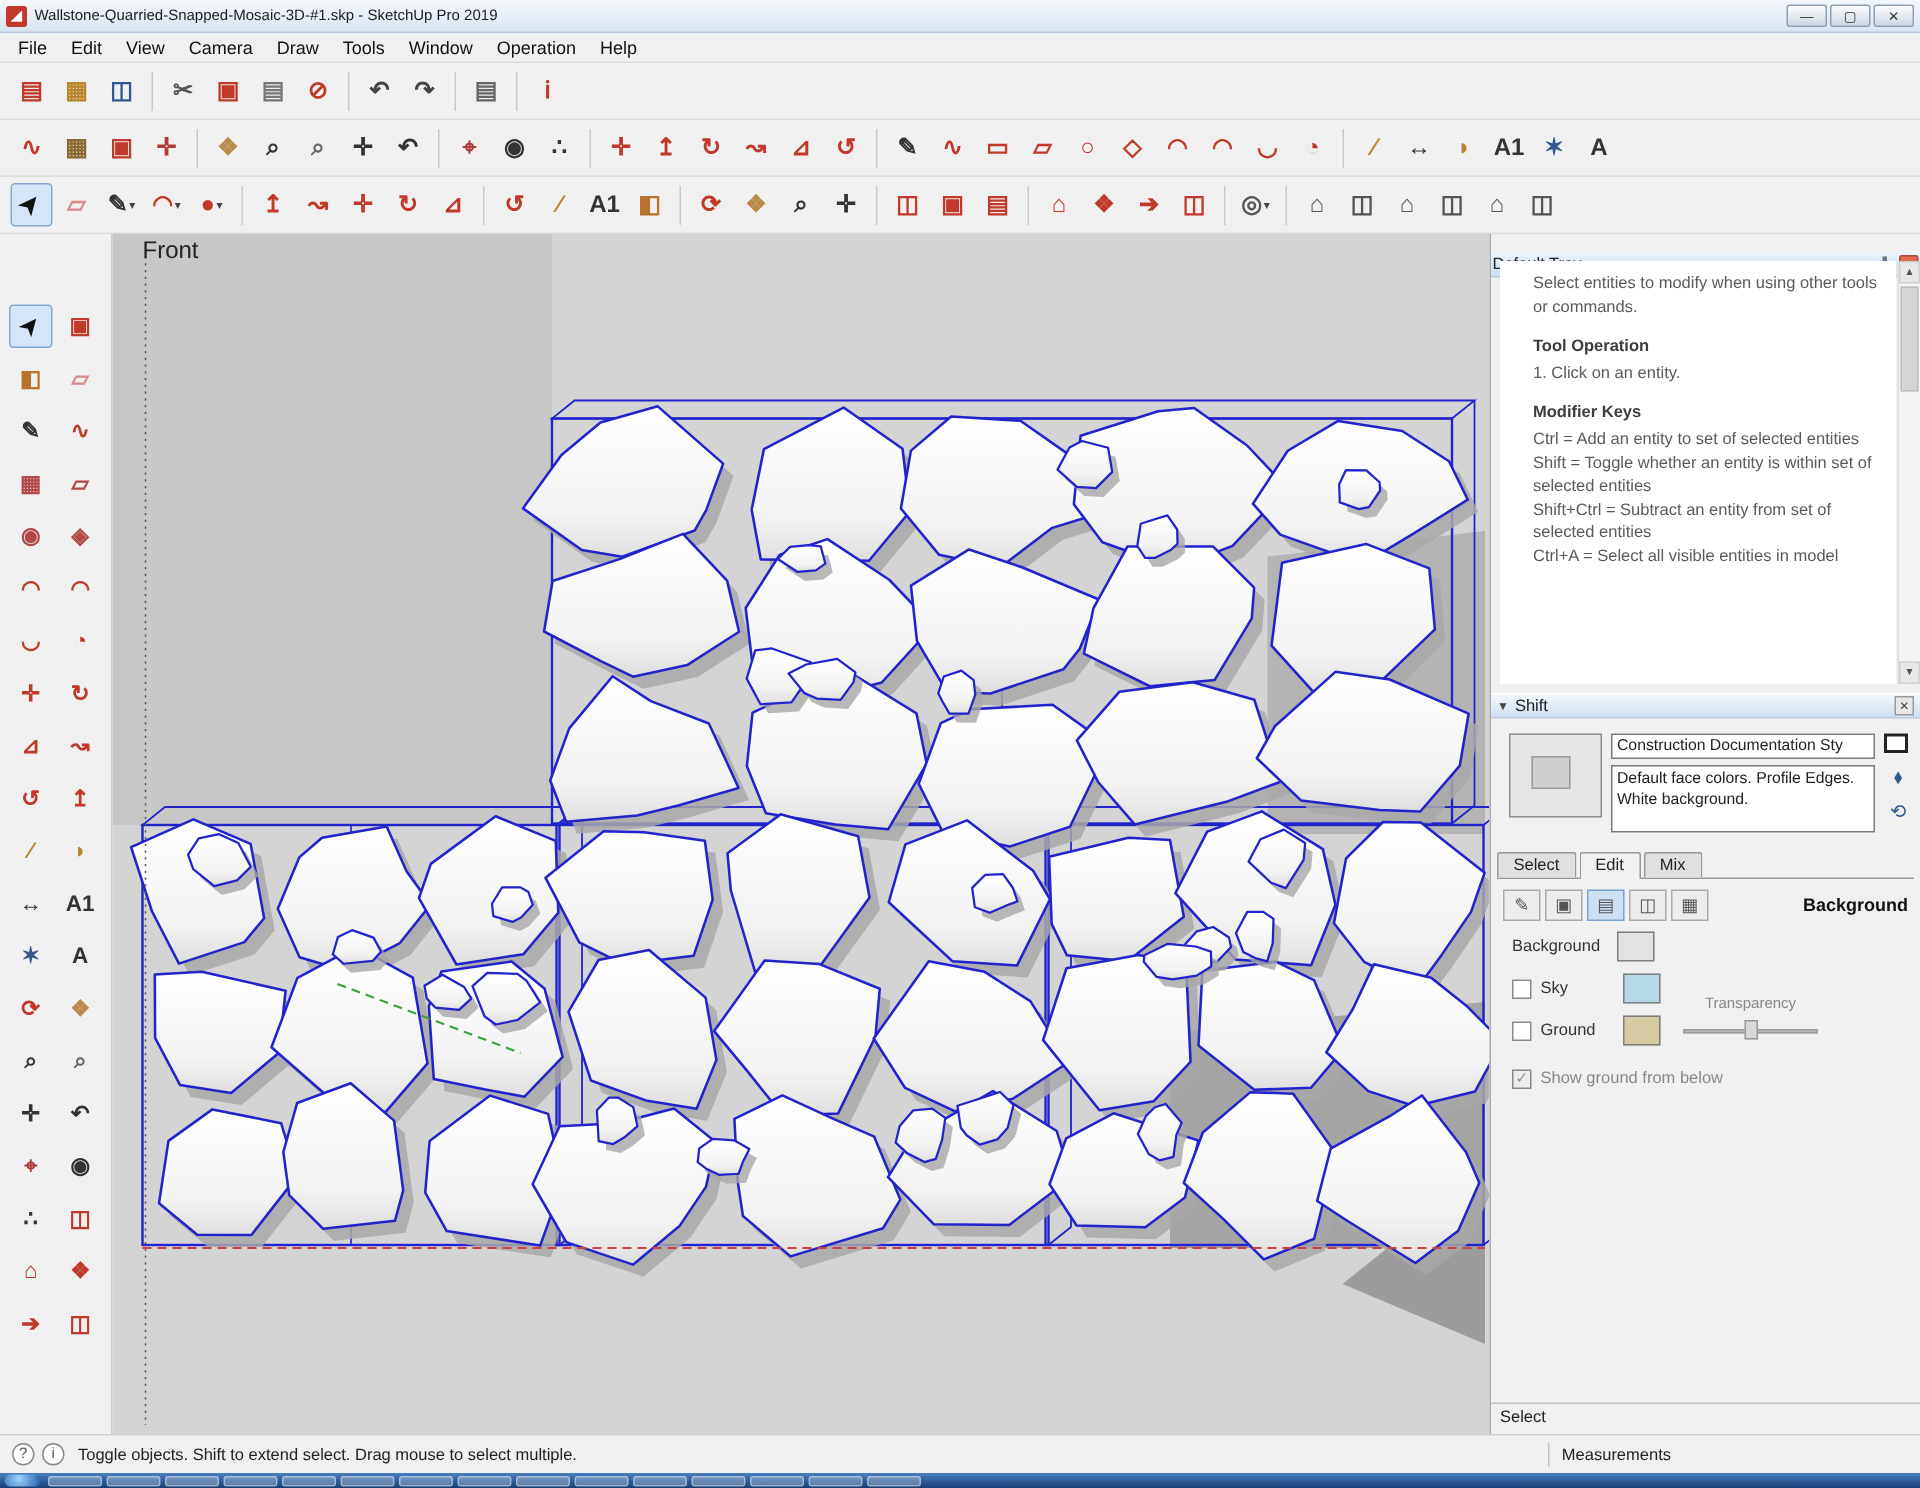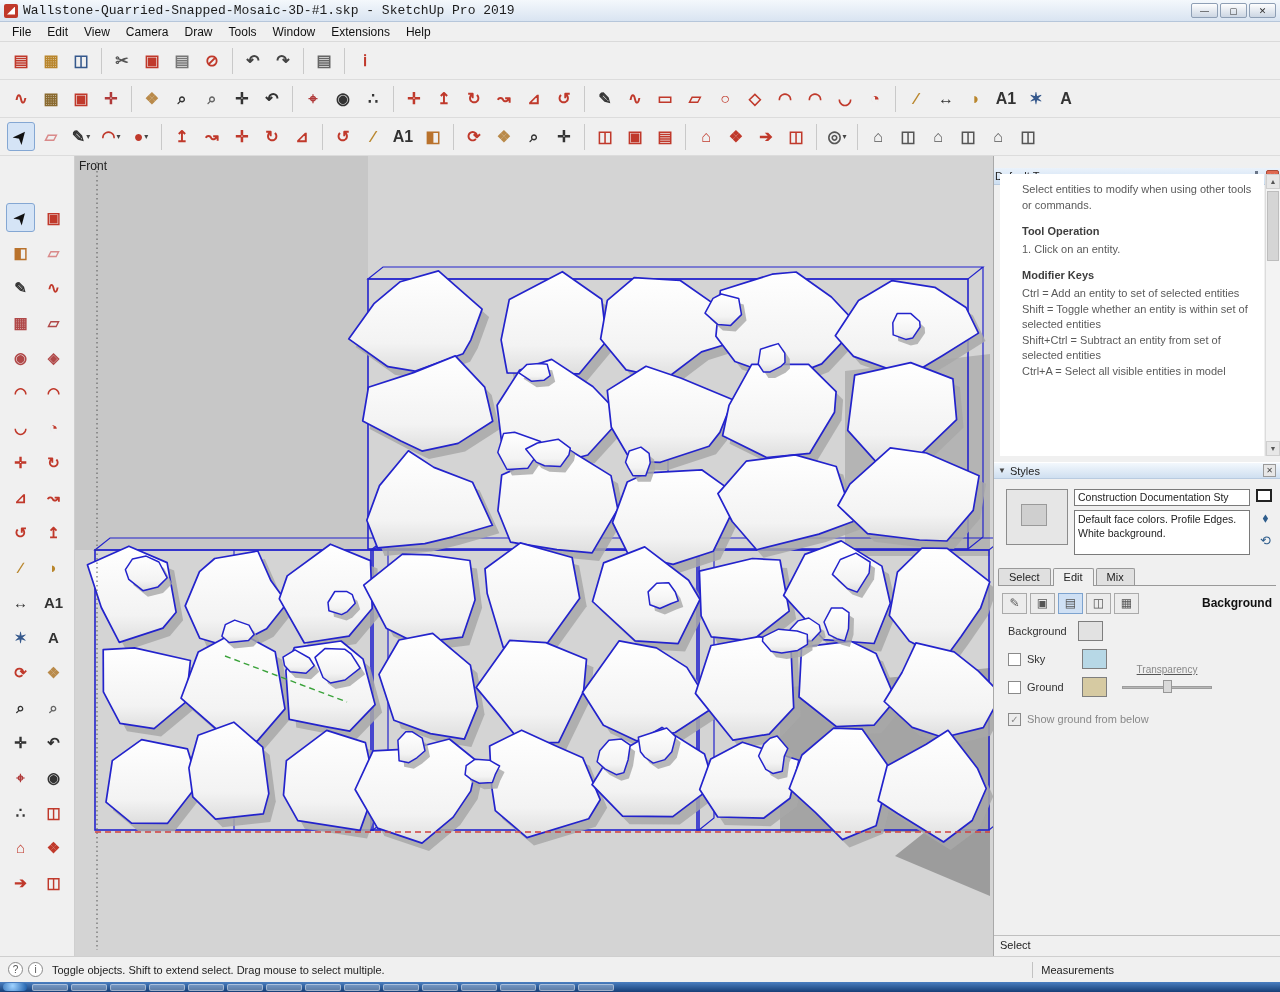--- a/index.html
+++ b/index.html
@@ -4,21 +4,21 @@
 <style>
   * { box-sizing: border-box; margin: 0; padding: 0; }
   html,body { width:1280px; height:992px; overflow:hidden; }
   body { font-family:"Liberation Sans", sans-serif; font-size:12px; background:#f0f0f0; color:#222; position:relative; }
 
   
   .titlebar { height:22px; background:linear-gradient(#f4f8fc,#d9e4f1); border-bottom:1px solid #b6c6da;
               display:flex; align-items:center; padding:0 4px; }
   .app-ic { width:14px; height:14px; background:#c0392b; border-radius:2px; margin-right:5px; position:relative; }
   .app-ic::after { content:""; position:absolute; left:3px; top:3px; width:8px; height:8px; background:#fff; clip-path:polygon(0 100%,100% 0,100% 100%); }
-  .title-text { font-size:13px; color:#1c1c1c; flex:1;font-family:Liberation Mono, monospace; }
+  .title-text { font-size:10px; color:#1c1c1c; flex:1; }
   .win-btn { width:27px; height:15px; border:1px solid #8e9fb5; background:linear-gradient(#fefefe,#ccd6e3);
              display:flex; align-items:center; justify-content:center; font-size:9px; color:#333; margin-left:2px; border-radius:2px; }
 
   
   .menubar { height:20px; background:#f0f0f0; border-bottom:1px solid #dadada; display:flex; align-items:center; padding-left:4px; }
   .menu-item { padding:2px 8px; font-size:12px; color:#111; }
 
   
   .tb-row { display:flex; align-items:center; height:38px; padding-left:6px; background:#f0f0f0; border-bottom:1px solid #dcdcdc; }
   .tb-btn { width:28px; height:29px; margin:0 1px; display:flex; align-items:center; justify-content:center;
@@ -30,21 +30,21 @@
   .rot { display:inline-block; transform:rotate(-50deg); }
 
   
   .left-tools { position:absolute; left:0; top:156px; width:75px; height:800px; background:#f0f0f0;
                 border-right:1px solid #cfcfcf; display:flex; flex-wrap:wrap; align-content:flex-start; padding:44px 0 0 4px; }
   .left-tools .tb-btn { width:29px; height:29px; margin:3px 2px; }
   .left-tools .g { font-size:15px; }
 
   
   .viewport { position:absolute; left:75px; top:156px; width:918px; height:800px; background:#d4d4d4; overflow:hidden; }
-  .vp-label { position:absolute; left:4px; top:3px; font-size:12px; color:#222; z-index:5; }
+  .vp-label { position:absolute; left:20px; top:3px; font-size:16px; color:#222; z-index:5; }
   .viewport svg { display:block; }
 
   
   .tray { position:absolute; left:993px; top:156px; width:287px; height:800px; background:#f0f0f0; border-left:1px solid #a9a9a9; }
   .tray-header { position:absolute; left:0; right:0; top:12px; height:17px; background:linear-gradient(#eaf2fb,#cddff2);
                  border-bottom:1px solid #b9cbe0; display:flex; align-items:center; font-size:11px; padding:0 1px; color:#222;text-align:center; }
   .tray-header .sp { flex:1; }
   .pin { width:12px; height:12px; margin-right:4px; position:relative; }
   .pin::before { content:""; position:absolute; left:5px; top:1px; width:3px; height:7px; background:#6a7688; }
   .pin::after { content:""; position:absolute; left:3px; top:7px; width:7px; height:2px; background:#6a7688; }
@@ -90,21 +90,21 @@
   .mini-btn.pressed { background:#cfe0f4; border-color:#7da3cf; }
   .edit-bar .sp { flex:1; }
   .section-label { font-weight:bold; font-size:12px; color:#111; }
 
   .bg-row { position:absolute; left:14px; right:10px; height:22px; display:flex; align-items:center; font-size:11px; color:#333; }
   .swatch { width:25px; height:20px; border:1px solid #7e7e7e; margin-left:8px; }
   .checkbox { width:13px; height:13px; border:1px solid #8a8a8a; background:#fff; display:inline-flex; align-items:center;
               justify-content:center; margin-right:6px; font-size:10px; color:#8b8b8b; }
   .checkbox.disabled { background:#ededed; }
   .lab-fixed { display:inline-block; width:47px; }
-  .transp-wrap { position:absolute; left:128px; top:508px; width:90px; font-size:10px; color:#555; text-align:center;text-decoration:underline; }
+  .transp-wrap { position:absolute; left:128px; top:508px; width:90px; font-size:10px; color:#555; text-align:center; }
   .slider { position:relative; margin-top:5px; height:14px; }
   .slider .track { position:absolute; left:0; right:0; top:6px; height:3px; background:#b7b7b7; border:1px solid #9d9d9d; }
   .slider .thumb { position:absolute; top:0; width:9px; height:13px; background:#d9d9d9; border:1px solid #979797; }
   .dim { color:#888; }
 
   .tray-bottom { position:absolute; left:0; right:0; top:779px; height:18px; background:#f0f0f0; border-top:1px solid #bfbfbf;
                  font-size:11px; display:flex; align-items:center; padding-left:6px; color:#222; }
 
   
   .statusbar { position:absolute; left:0; top:956px; width:1280px; height:26px; background:#f0f0f0; border-top:1px solid #cfcfcf;
@@ -136,21 +136,21 @@
 </div>
 
 <div class="menubar">
     <span class="menu-item">File</span>
     <span class="menu-item">Edit</span>
     <span class="menu-item">View</span>
     <span class="menu-item">Camera</span>
     <span class="menu-item">Draw</span>
     <span class="menu-item">Tools</span>
     <span class="menu-item">Window</span>
-    <span class="menu-item">Extensions</span>
+    <span class="menu-item">Operation</span>
     <span class="menu-item">Help</span>
   </div>
 
 <div class="tb-row" id="tb1">
     <div class="tb-btn">
       <span class="g" style="color: rgb(192, 57, 43);">▤</span>
     </div>
     <div class="tb-btn">
       <span class="g" style="color: rgb(185, 134, 44);">▦</span>
     </div>
@@ -714,21 +714,21 @@
       </div>
   </div>
   <div class="ins-scroll">
     <div class="sb-btn">▲</div>
     <div class="sb-thumb"></div>
     <div class="sb-btn bottom">▼</div>
   </div>
 
   <div class="panel-h">
     <span class="collapse">▼</span>
-    <span>Styles</span>
+    <span>Shift</span>
     <span class="sp"></span>
     <span class="panel-close">✕</span>
   </div>
 
   <div class="styles-body">
     <div class="style-thumb">
       <span class="cube"></span>
       <span>⟳</span>
     </div>
     <div class="style-name">Construction Documentation Sty</div>

